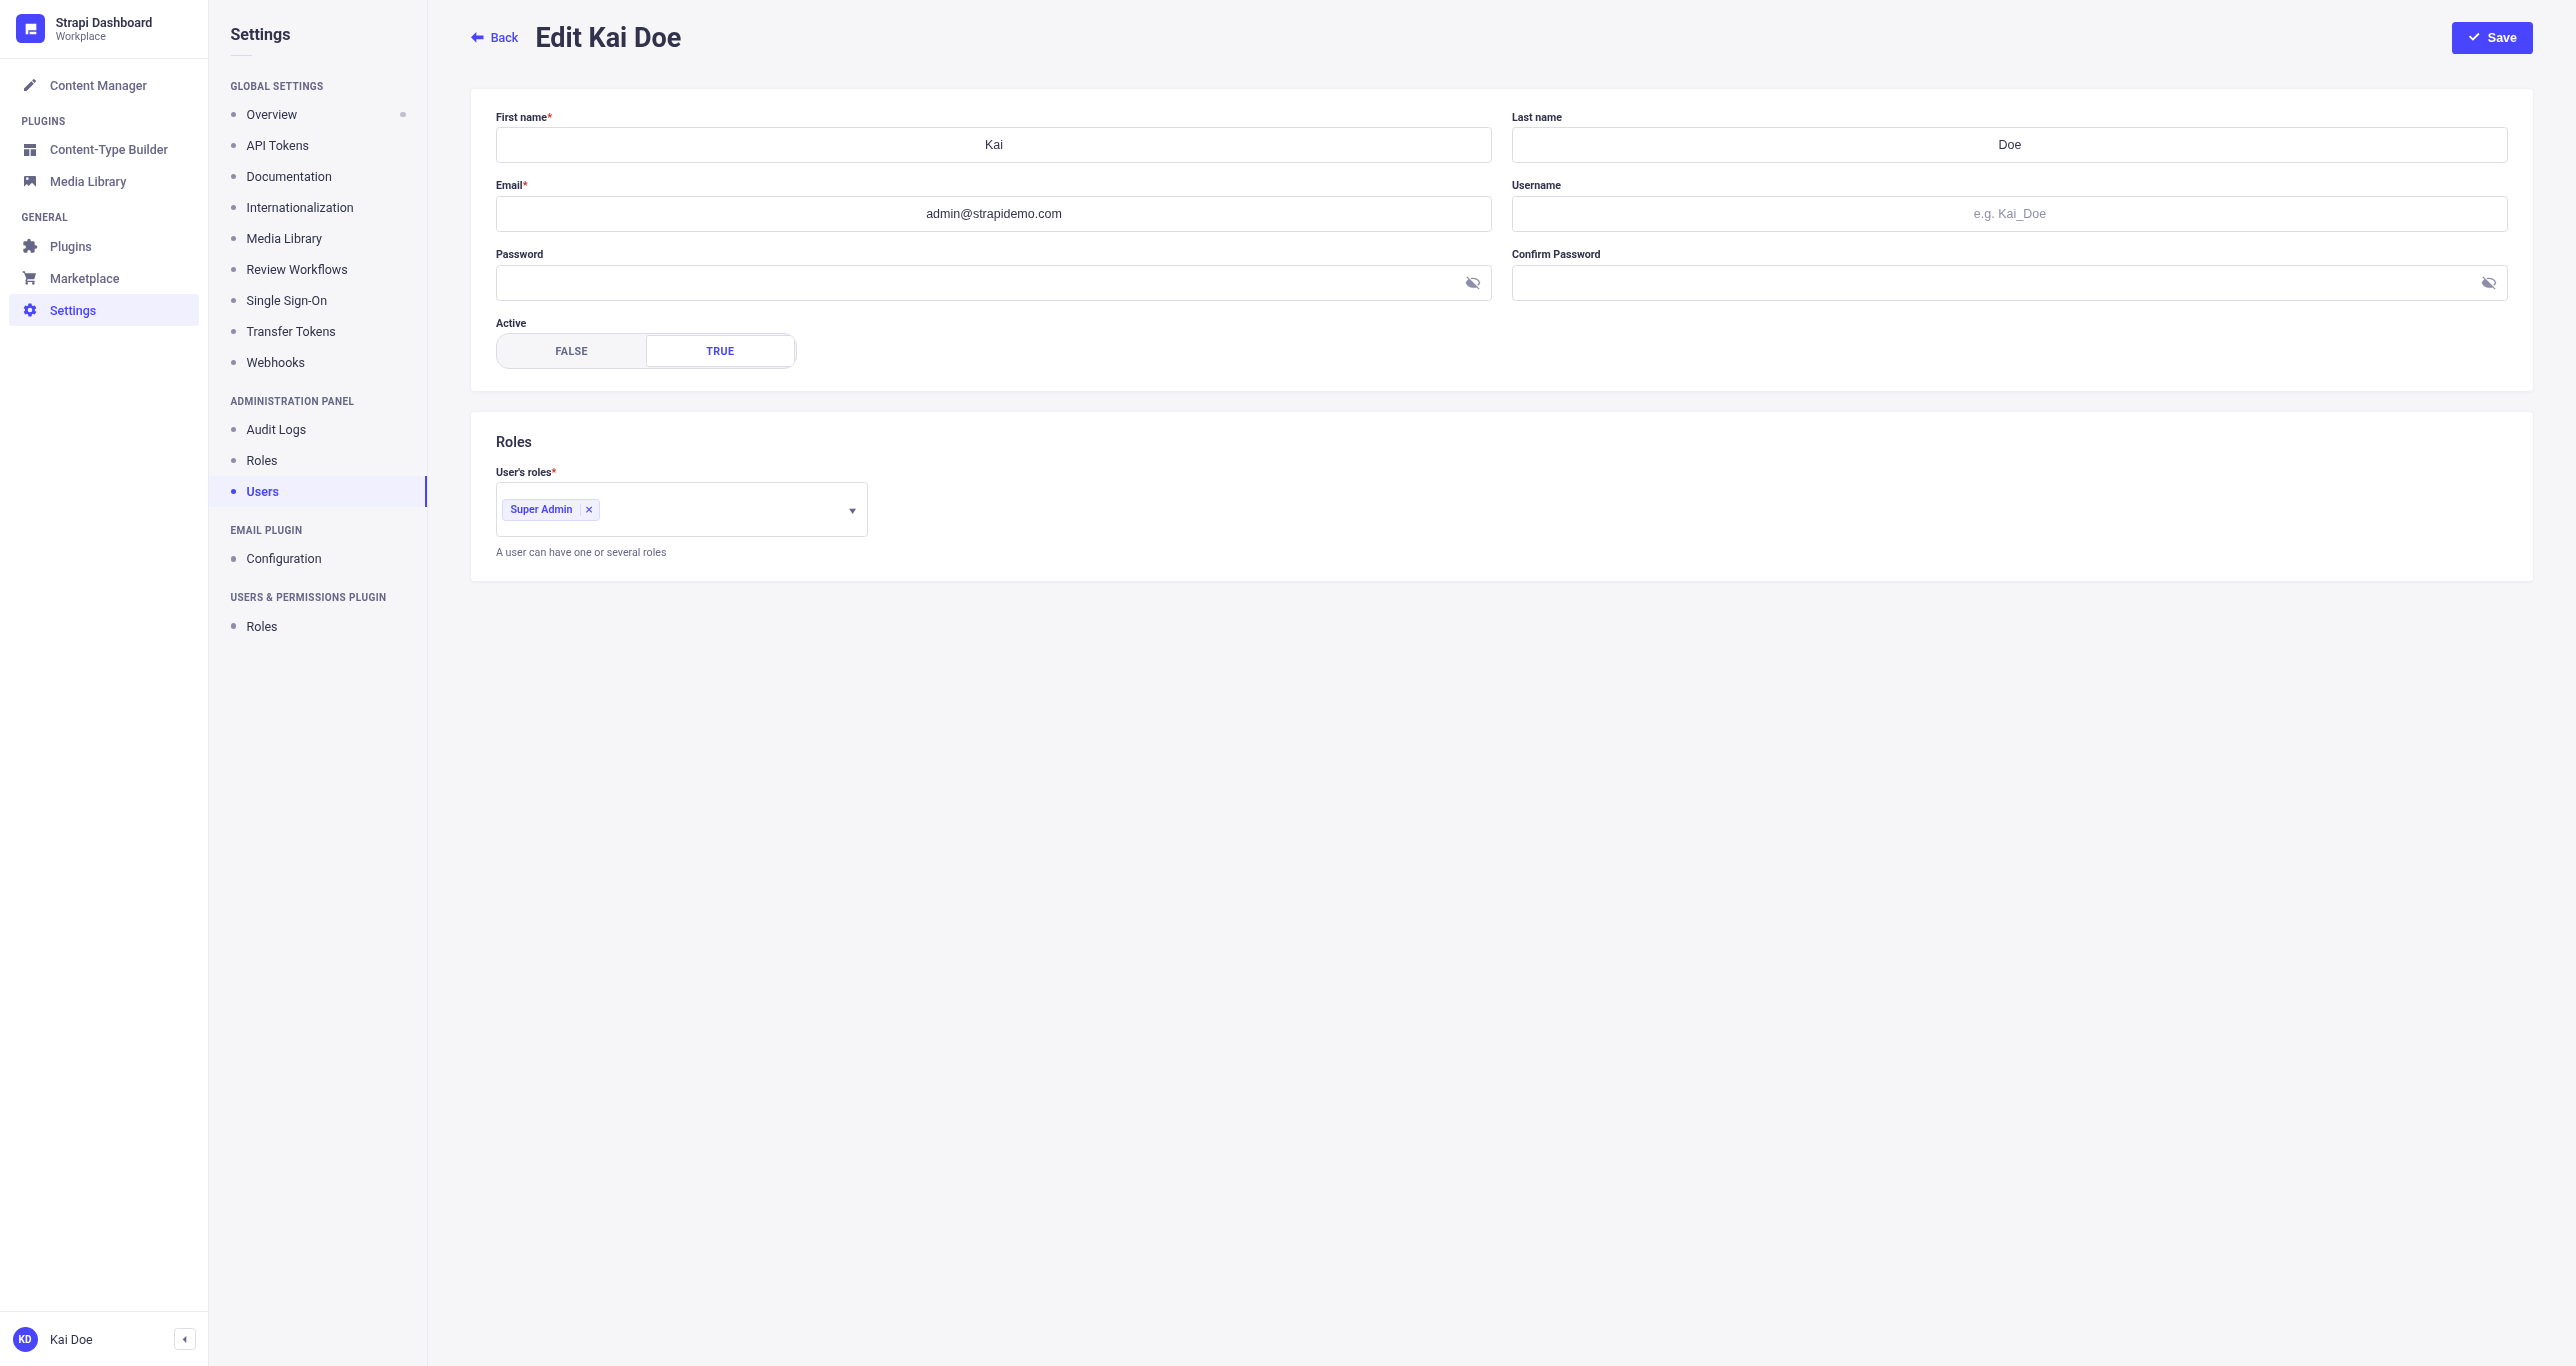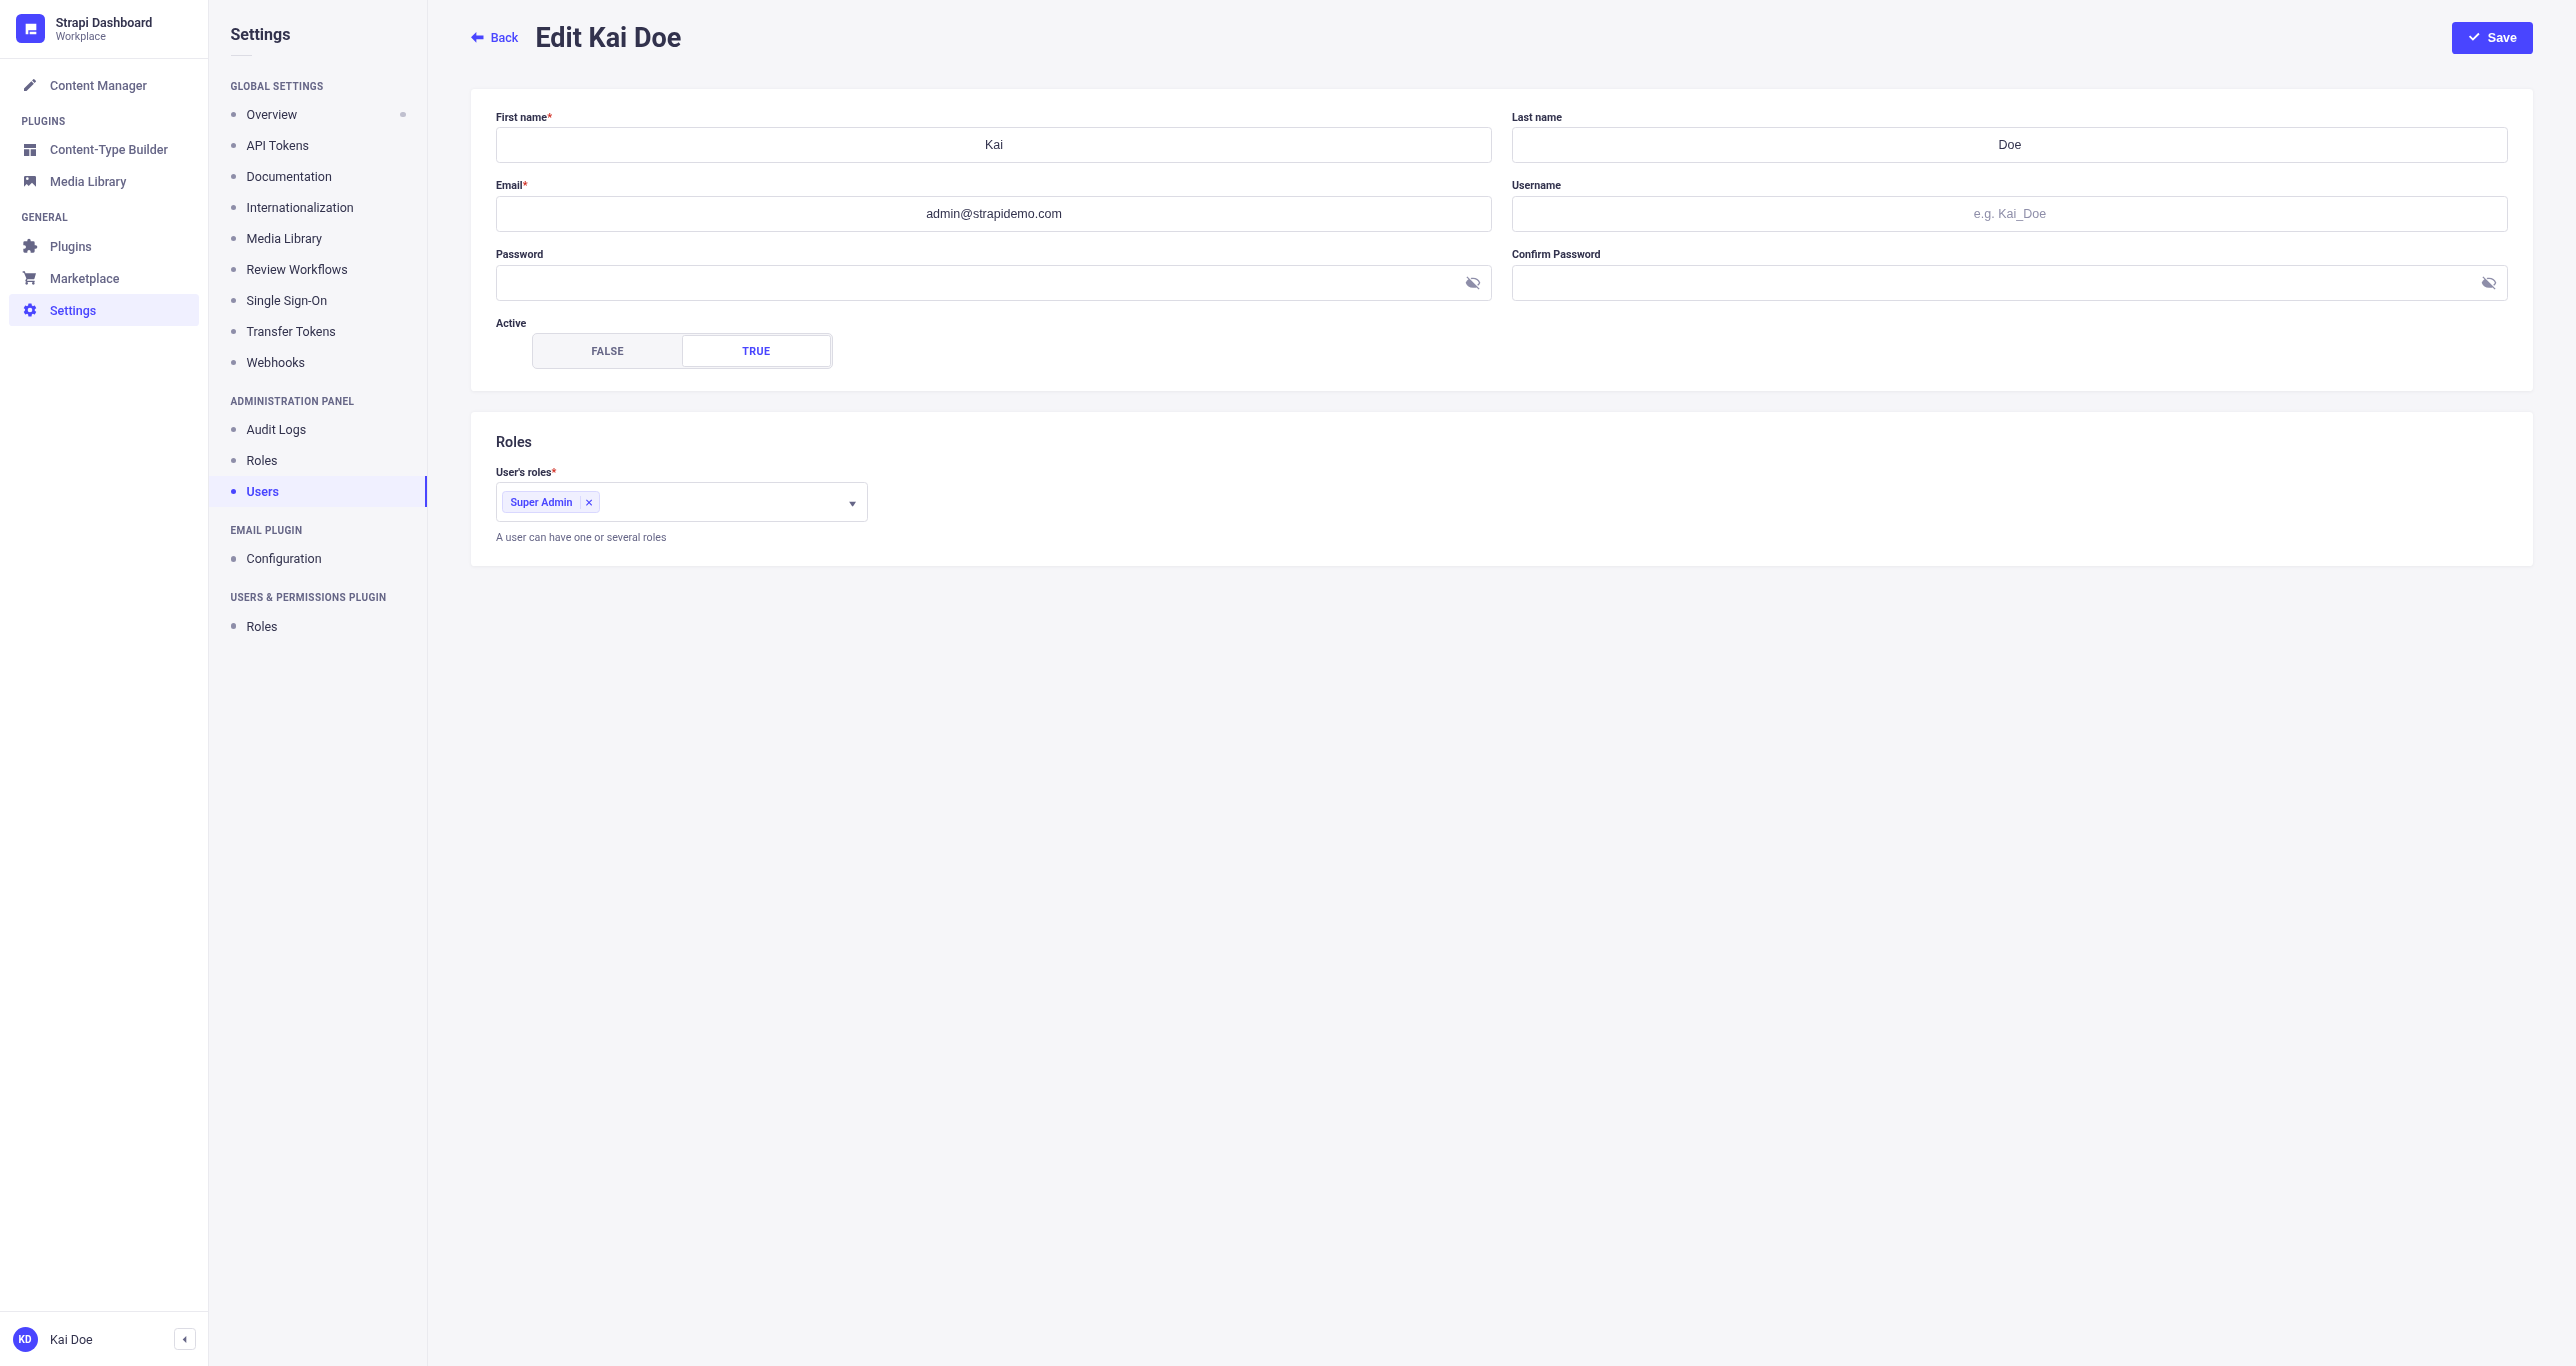--- a/index.html
+++ b/index.html
@@ -156,40 +156,39 @@
 }
 .input::placeholder { color: #8e8ea9; }
 .input-wrap { position: relative; }
 .eye {
   position: absolute; right: 10.7px; top: 50%; transform: translateY(-50%);
   width: 16px; height: 16px; color: #8e8ea9; cursor: pointer;
 }
 .eye svg { width: 16px; height: 16px; fill: currentColor; }
 
 .toggle {
-  display: flex; border: 0.9px solid #dcdce4; border-radius: 5px;
+  display: flex; border: 0.9px solid #dcdce4; border-radius: 13px;
   overflow: hidden; width: 301px; height: 36px;
   background: #f6f6f9;
   padding: 1px;
-  margin-left: 36px;
 }
 .toggle-opt {
   flex: 1; display: flex; align-items: center; justify-content: center;
   font-size: 10.7px; font-weight: 700; letter-spacing: 0.4px;
   color: #666687; cursor: pointer; border-radius: 2.7px;
 }
 .toggle-opt.selected {
   background: #fff; color: #4945ff;
   border: 0.9px solid #dcdce4;
 }
 
 .roles-select {
   display: flex; align-items: center; gap: 5.4px;
   border: 0.9px solid #dcdce4; border-radius: 3.6px;
-  padding: 3.6px 9px 3.6px 5.4px; height: 40px; width: 372px;
+  padding: 3.6px 9px 3.6px 5.4px; height: 55px; width: 372px;
   position: relative; background: #fff;
 }
 .tag {
   display: inline-flex; align-items: center; gap: 7.2px;
   background: #f0f0ff; color: #4945ff;
   border: 0.9px solid #d9d8ff; border-radius: 3.6px;
   padding: 3.6px 7.2px; font-size: 10.7px; font-weight: 600;
 }
 .tag .tag-x {
   width: 12.5px; height: 12.5px; display: flex; align-items: center; justify-content: center;

